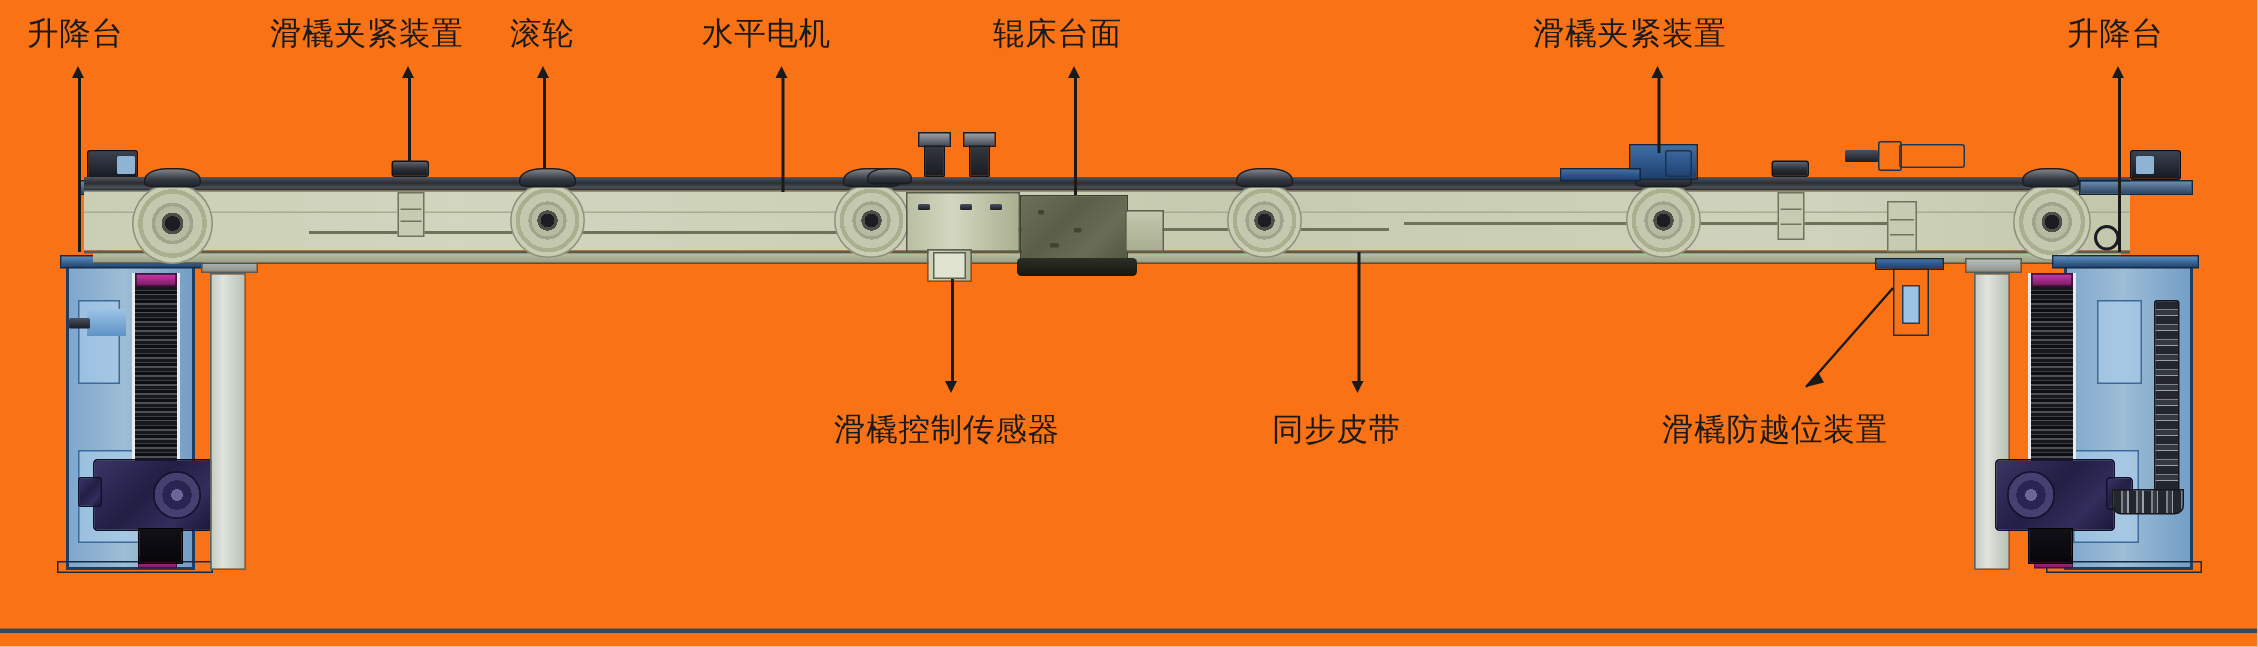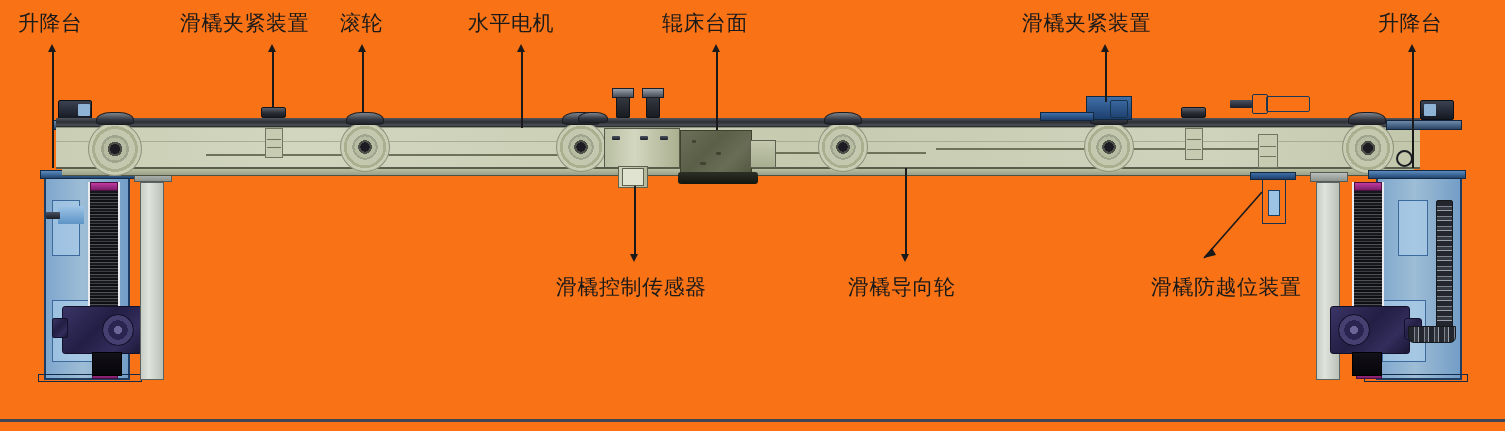--- a/index.html
+++ b/index.html
@@ -526,18 +526,18 @@
 
   <div class="label" style="left:18px;   top:12px;">升降台</div>
   <div class="label" style="left:180px;  top:12px;">滑橇夹紧装置</div>
   <div class="label" style="left:340px;  top:12px;">滚轮</div>
   <div class="label" style="left:468px;  top:12px;">水平电机</div>
   <div class="label" style="left:662px;  top:12px;">辊床台面</div>
   <div class="label" style="left:1022px; top:12px;">滑橇夹紧装置</div>
   <div class="label" style="left:1378px; top:12px;">升降台</div>
 
   <div class="label" style="left:556px;  top:276px;">滑橇控制传感器</div>
-  <div class="label" style="left:848px;  top:276px;">滑橇导向轮</div>
-  <div class="label" style="left:1151px; top:276px;">滑橇防越位装置</div>
+  <div class="label" style="left:848px;  top:276px;">同步皮带</div>
+  <div class="label" style="left:1108px; top:276px;">滑橇防越位装置</div>
 
   <div class="page-rule" style="top:419px;"></div>
 
 </div>
 
 </body></html>

